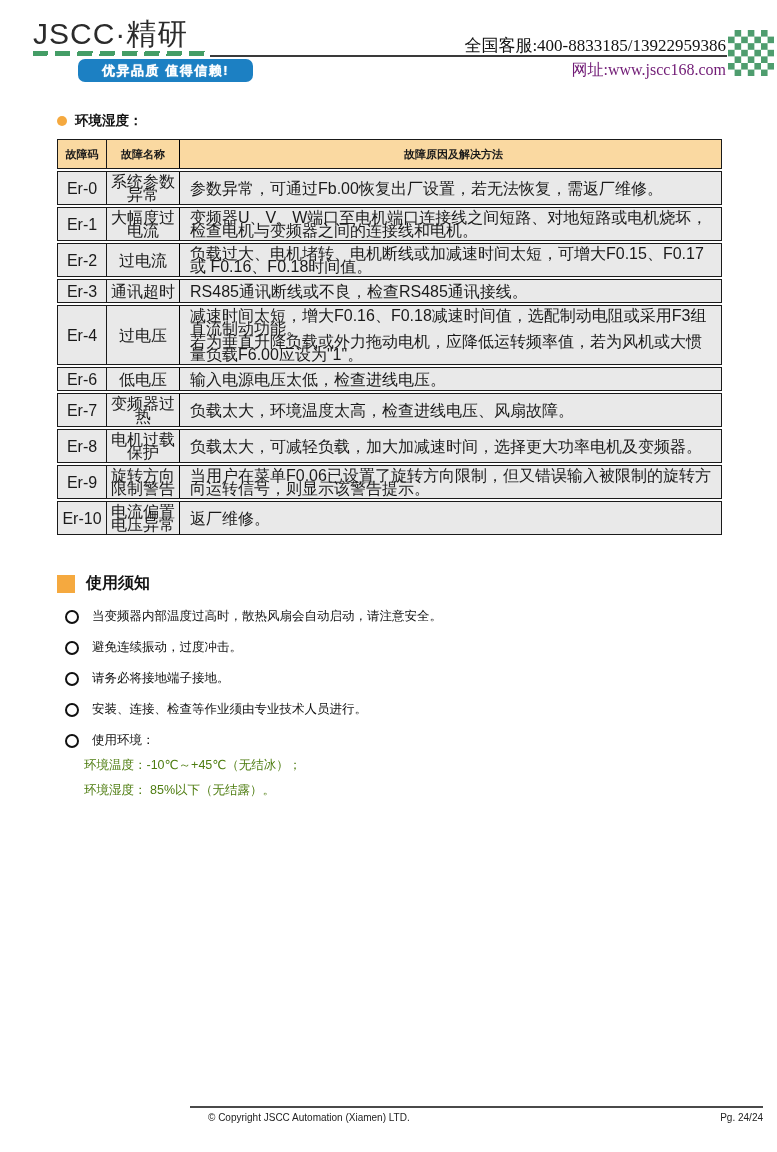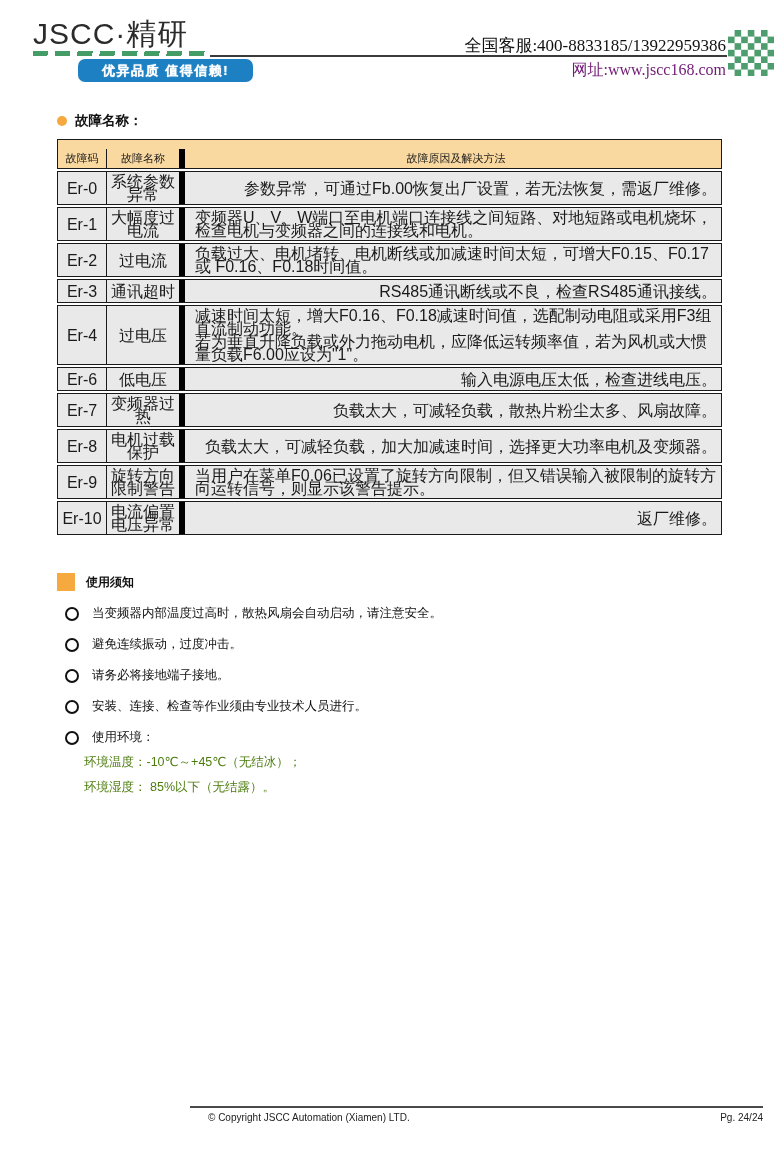--- a/index.html
+++ b/index.html
@@ -41,33 +41,33 @@
   
   .content{position:absolute;left:57px;top:112px;width:665px;}
   .section-label{display:flex;align-items:center;gap:8px;font-weight:bold;font-size:13.5px;color:#111;}
   .dot{width:10px;height:10px;border-radius:50%;background:var(--accent_orange,#F5A93F);flex:none;}
   
   .ftable{margin-top:9px;}
   .frow{
     display:flex;border:1px solid #1a1a1a;margin-bottom:2px;
     background:var(--table_row_bg,#E9E9E9);min-height:22px;align-items:stretch;
   }
-  .fhead{background:var(--table_header_bg,#FAD9A1);min-height:28px;font-weight:normal;align-items:flex-end;}
+  .fhead{background:var(--table_header_bg,#FAD9A1);min-height:28px;font-weight:bold;}
   .fhead .c{font-size:11px;}
   .c{display:flex;align-items:center;justify-content:center;padding:3px 4px;font-size:16px;line-height:13px;}
   .c.code{width:40px;flex:none;border-right:1px solid #1a1a1a;text-align:center;}
-  .c.name{width:64px;flex:none;border-right:6px solid #000000;text-align:center;white-space:pre-line;}
-  .c.desc{flex:1;flex-direction:column;align-items:flex-end;justify-content:center;padding-left:10px;text-align:left;}
+  .c.name{width:64px;flex:none;border-right:1px solid #000000;text-align:center;white-space:pre-line;}
+  .c.desc{flex:1;flex-direction:column;align-items:flex-start;justify-content:center;padding-left:10px;text-align:left;}
   .c.desc.center{align-items:center;}
   .desc-line{display:block;}
   
   .notes{margin-top:38px;}
   .notes-head{display:flex;align-items:center;gap:11px;}
   .sq{width:18px;height:18px;background:var(--accent_orange,#F5A93F);flex:none;}
-  .notes-title{font-size:12px;font-weight:bold;margin:0;color:#111;}
+  .notes-title{font-size:16px;font-weight:bold;margin:0;color:#111;}
   .note-item{display:flex;align-items:flex-start;gap:13px;margin-top:14px;font-size:12.5px;line-height:17px;color:#111;padding-left:8px;}
   .ring{width:10px;height:10px;border:2px solid #111;border-radius:50%;flex:none;margin-top:2px;background:#fff;}
   .sub-line{margin:8px 0 0 27px;font-size:12.5px;line-height:17px;color:#4d7c0f;}
   
   .foot-rule{position:absolute;left:190px;top:1106px;width:573px;height:2px;background:#4a4a4a;}
   .foot-row{
     position:absolute;left:208px;top:1112px;width:555px;display:flex;
     justify-content:space-between;font-size:10px;color:#222;
   }
 </style>
@@ -83,21 +83,21 @@
   </div>
   <div class="header-rule"></div>
   <div class="service-line">全国客服:400-8833185/13922959386</div>
   <div class="website-line">网址:www.jscc168.com</div>
   <div class="checker"></div>
 
   <div class="content">
 
     <div class="section-label">
       <span class="dot"></span>
-      <span>故障名称：</span>
+      <span>环境湿度：</span>
     </div>
 
     <div class="ftable">
       <div class="frow fhead">
         <div class="c code">故障码</div>
         <div class="c name">故障名称</div>
         <div class="c desc center">故障原因及解决方法</div>
       </div>
       <div id="fault-rows">
           <div class="frow">
@@ -140,21 +140,21 @@
             <div class="c code">Er-6</div>
             <div class="c name">低电压</div>
             <div class="c desc">
               <div class="desc-line">输入电源电压太低，检查进线电压。</div>
             </div>
           </div>
           <div class="frow">
             <div class="c code">Er-7</div>
             <div class="c name">变频器过热</div>
             <div class="c desc">
-              <div class="desc-line">负载太大，可减轻负载，散热片粉尘太多、风扇故障。</div>
+              <div class="desc-line">负载太大，环境温度太高，检查进线电压、风扇故障。</div>
             </div>
           </div>
           <div class="frow">
             <div class="c code">Er-8</div>
             <div class="c name">电机过载保护</div>
             <div class="c desc">
               <div class="desc-line">负载太大，可减轻负载，加大加减速时间，选择更大功率电机及变频器。</div>
             </div>
           </div>
           <div class="frow">

